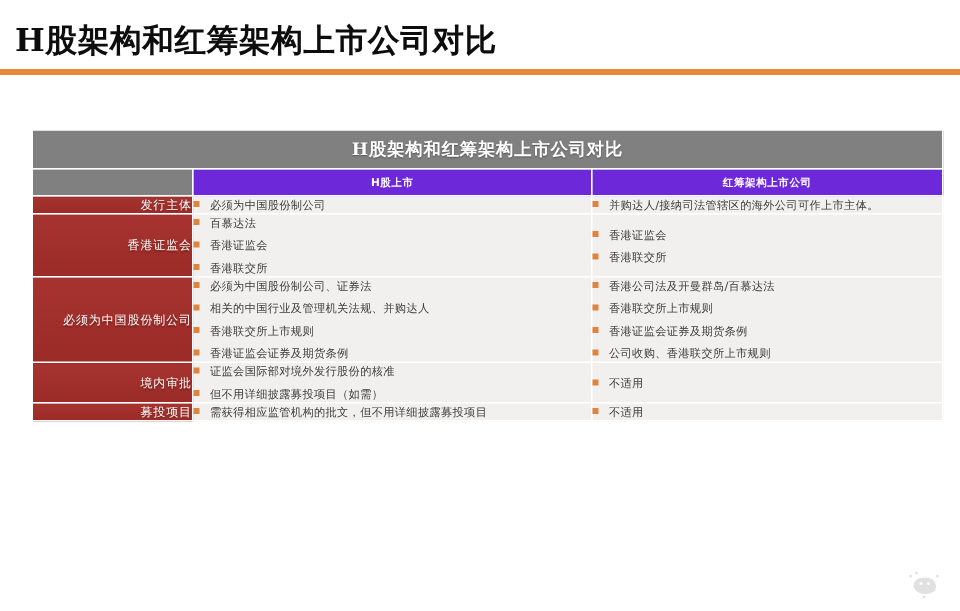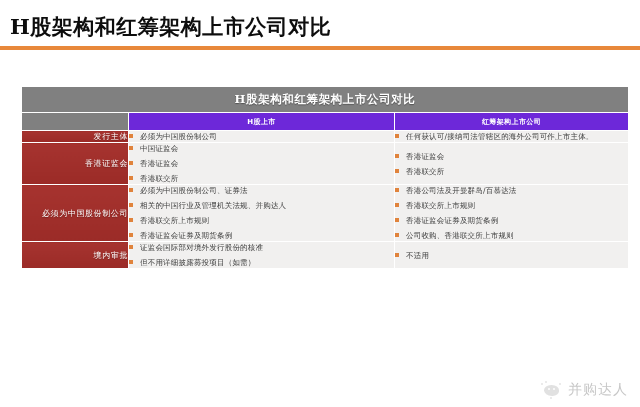--- a/index.html
+++ b/index.html
@@ -204,29 +204,29 @@
     </tr>
   <tr>
         <td class="row-label">发行主体</td>
         <td class="content-cell">
           <ul>
             <li>必须为中国股份制公司</li>
           </ul>
         </td>
         <td class="content-cell">
           <ul>
-            <li>任何获认可/接纳司法管辖区的海外公司可作上市主体。</li>
+            <li>并购达人/接纳司法管辖区的海外公司可作上市主体。</li>
           </ul>
         </td>
       </tr>
       <tr>
         <td class="row-label">香港证监会</td>
         <td class="content-cell">
           <ul>
-            <li>中国证监会</li>
+            <li>百慕达法</li>
             <li>香港证监会</li>
             <li>香港联交所</li>
           </ul>
         </td>
         <td class="content-cell">
           <ul>
             <li>香港证监会</li>
             <li>香港联交所</li>
           </ul>
         </td>
@@ -249,20 +249,33 @@
             <li>公司收购、香港联交所上市规则</li>
           </ul>
         </td>
       </tr>
       <tr>
         <td class="row-label">境内审批</td>
         <td class="content-cell">
           <ul>
             <li>证监会国际部对境外发行股份的核准</li>
             <li>但不用详细披露募投项目（如需）</li>
+          </ul>
+        </td>
+        <td class="content-cell">
+          <ul>
+            <li>不适用</li>
+          </ul>
+        </td>
+      </tr>
+      <tr>
+        <td class="row-label">募投项目</td>
+        <td class="content-cell">
+          <ul>
+            <li>需获得相应监管机构的批文，但不用详细披露募投项目</li>
           </ul>
         </td>
         <td class="content-cell">
           <ul>
             <li>不适用</li>
           </ul>
         </td>
       </tr>
     </tbody>
 </table>
@@ -270,14 +283,13 @@
 <div class="watermark">
   <span class="wm-mark">
     <span class="spark s1"></span>
     <span class="spark s2"></span>
     <span class="spark s3"></span>
     <span class="spark s4"></span>
     <span class="blob"></span>
     <span class="eye l"></span>
     <span class="eye r"></span>
   </span>
-  <span class="wm-text">并购达人</span>
 </div>
 
 </body></html>

